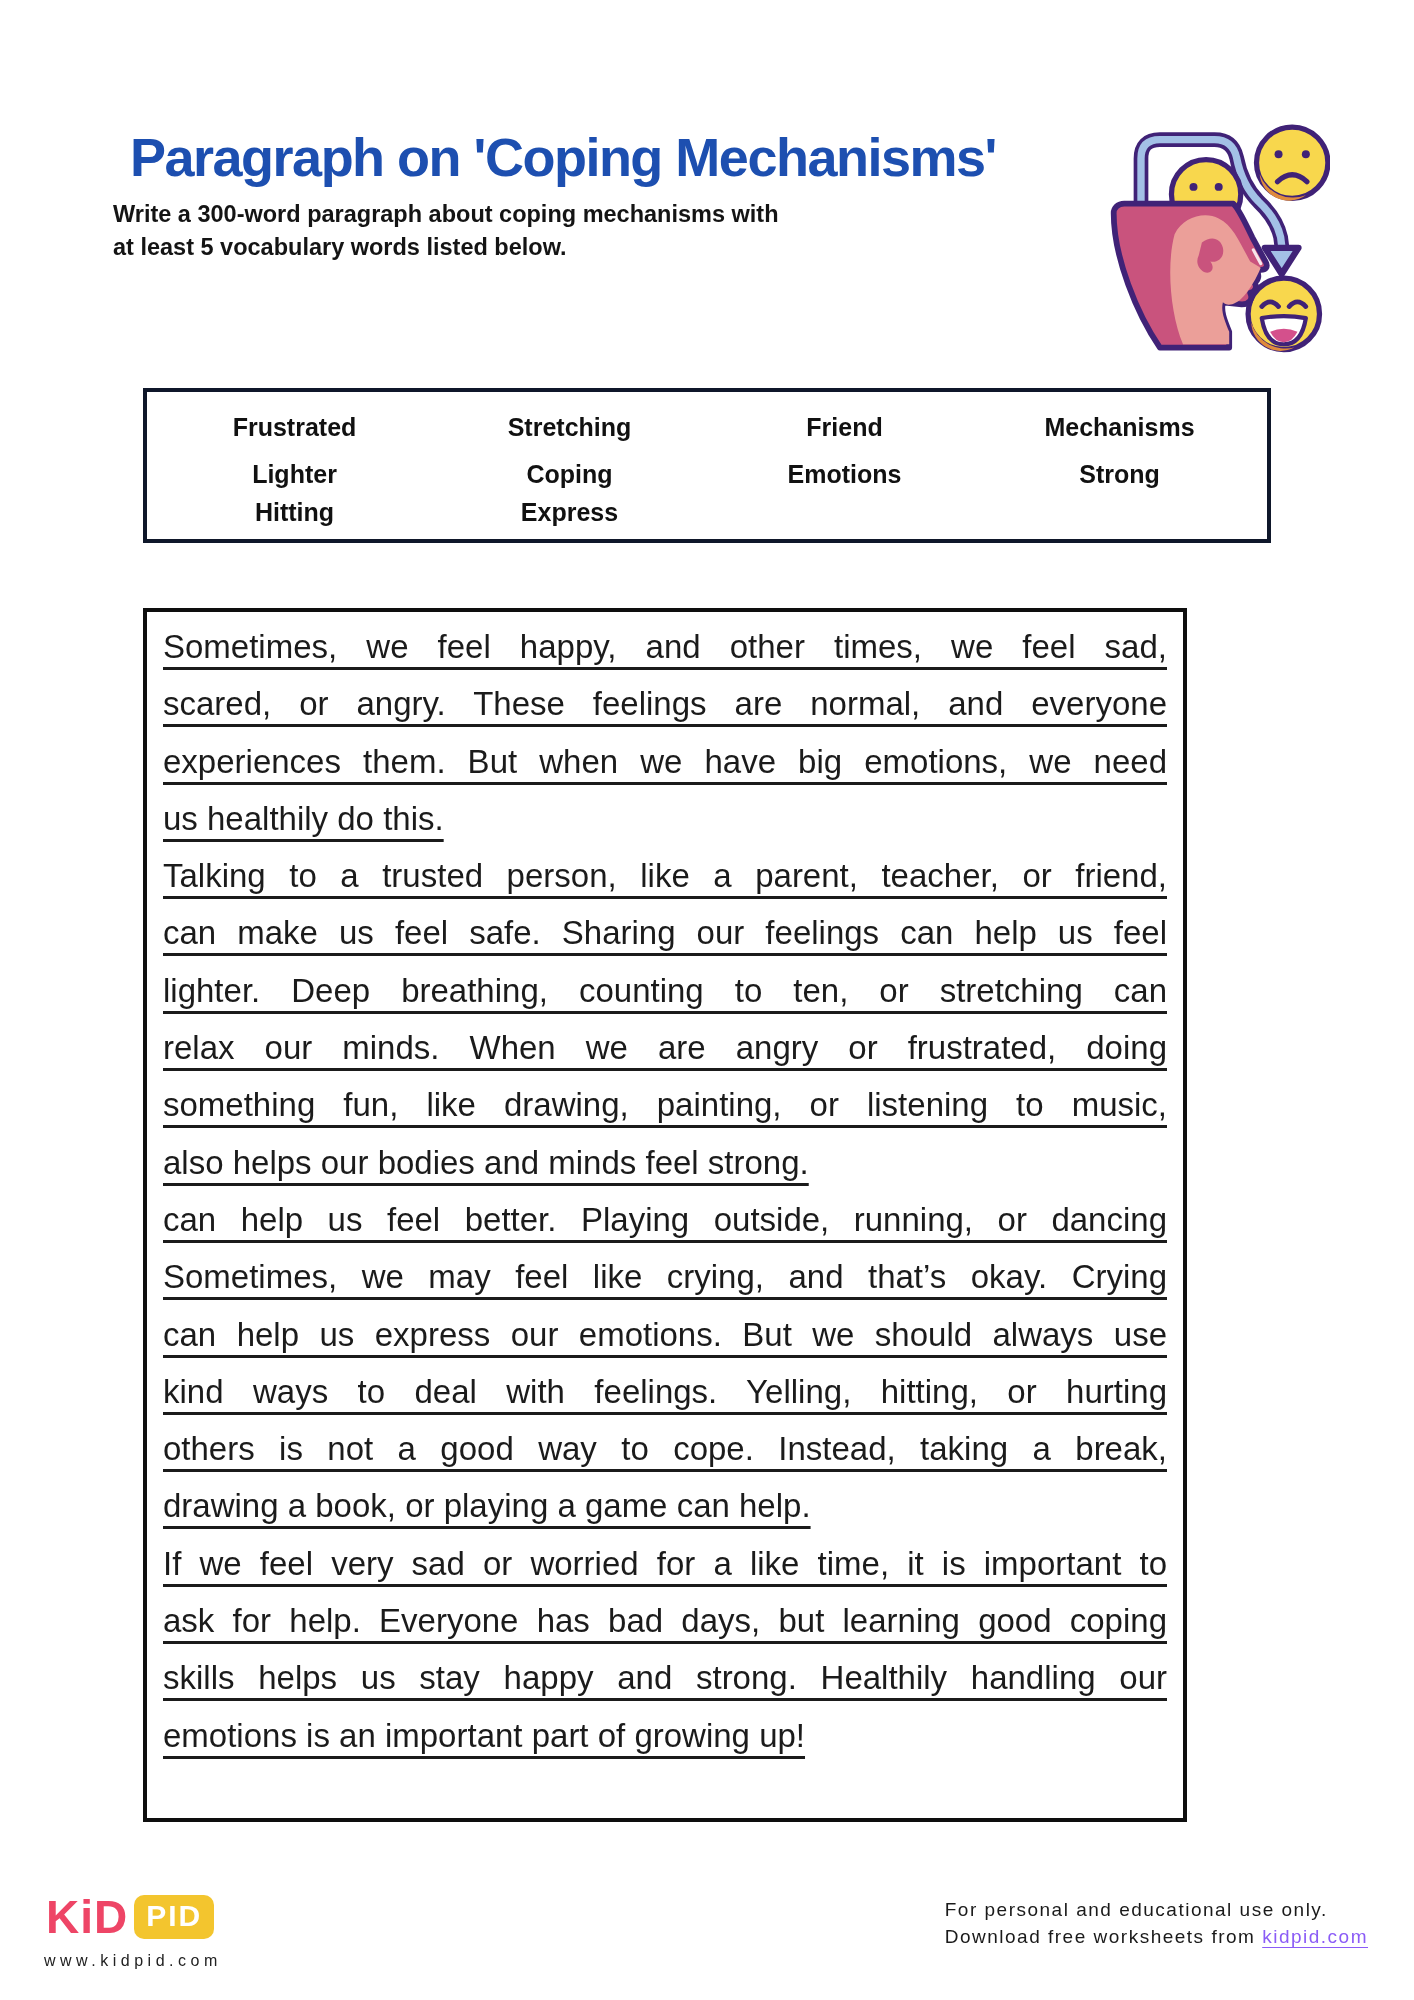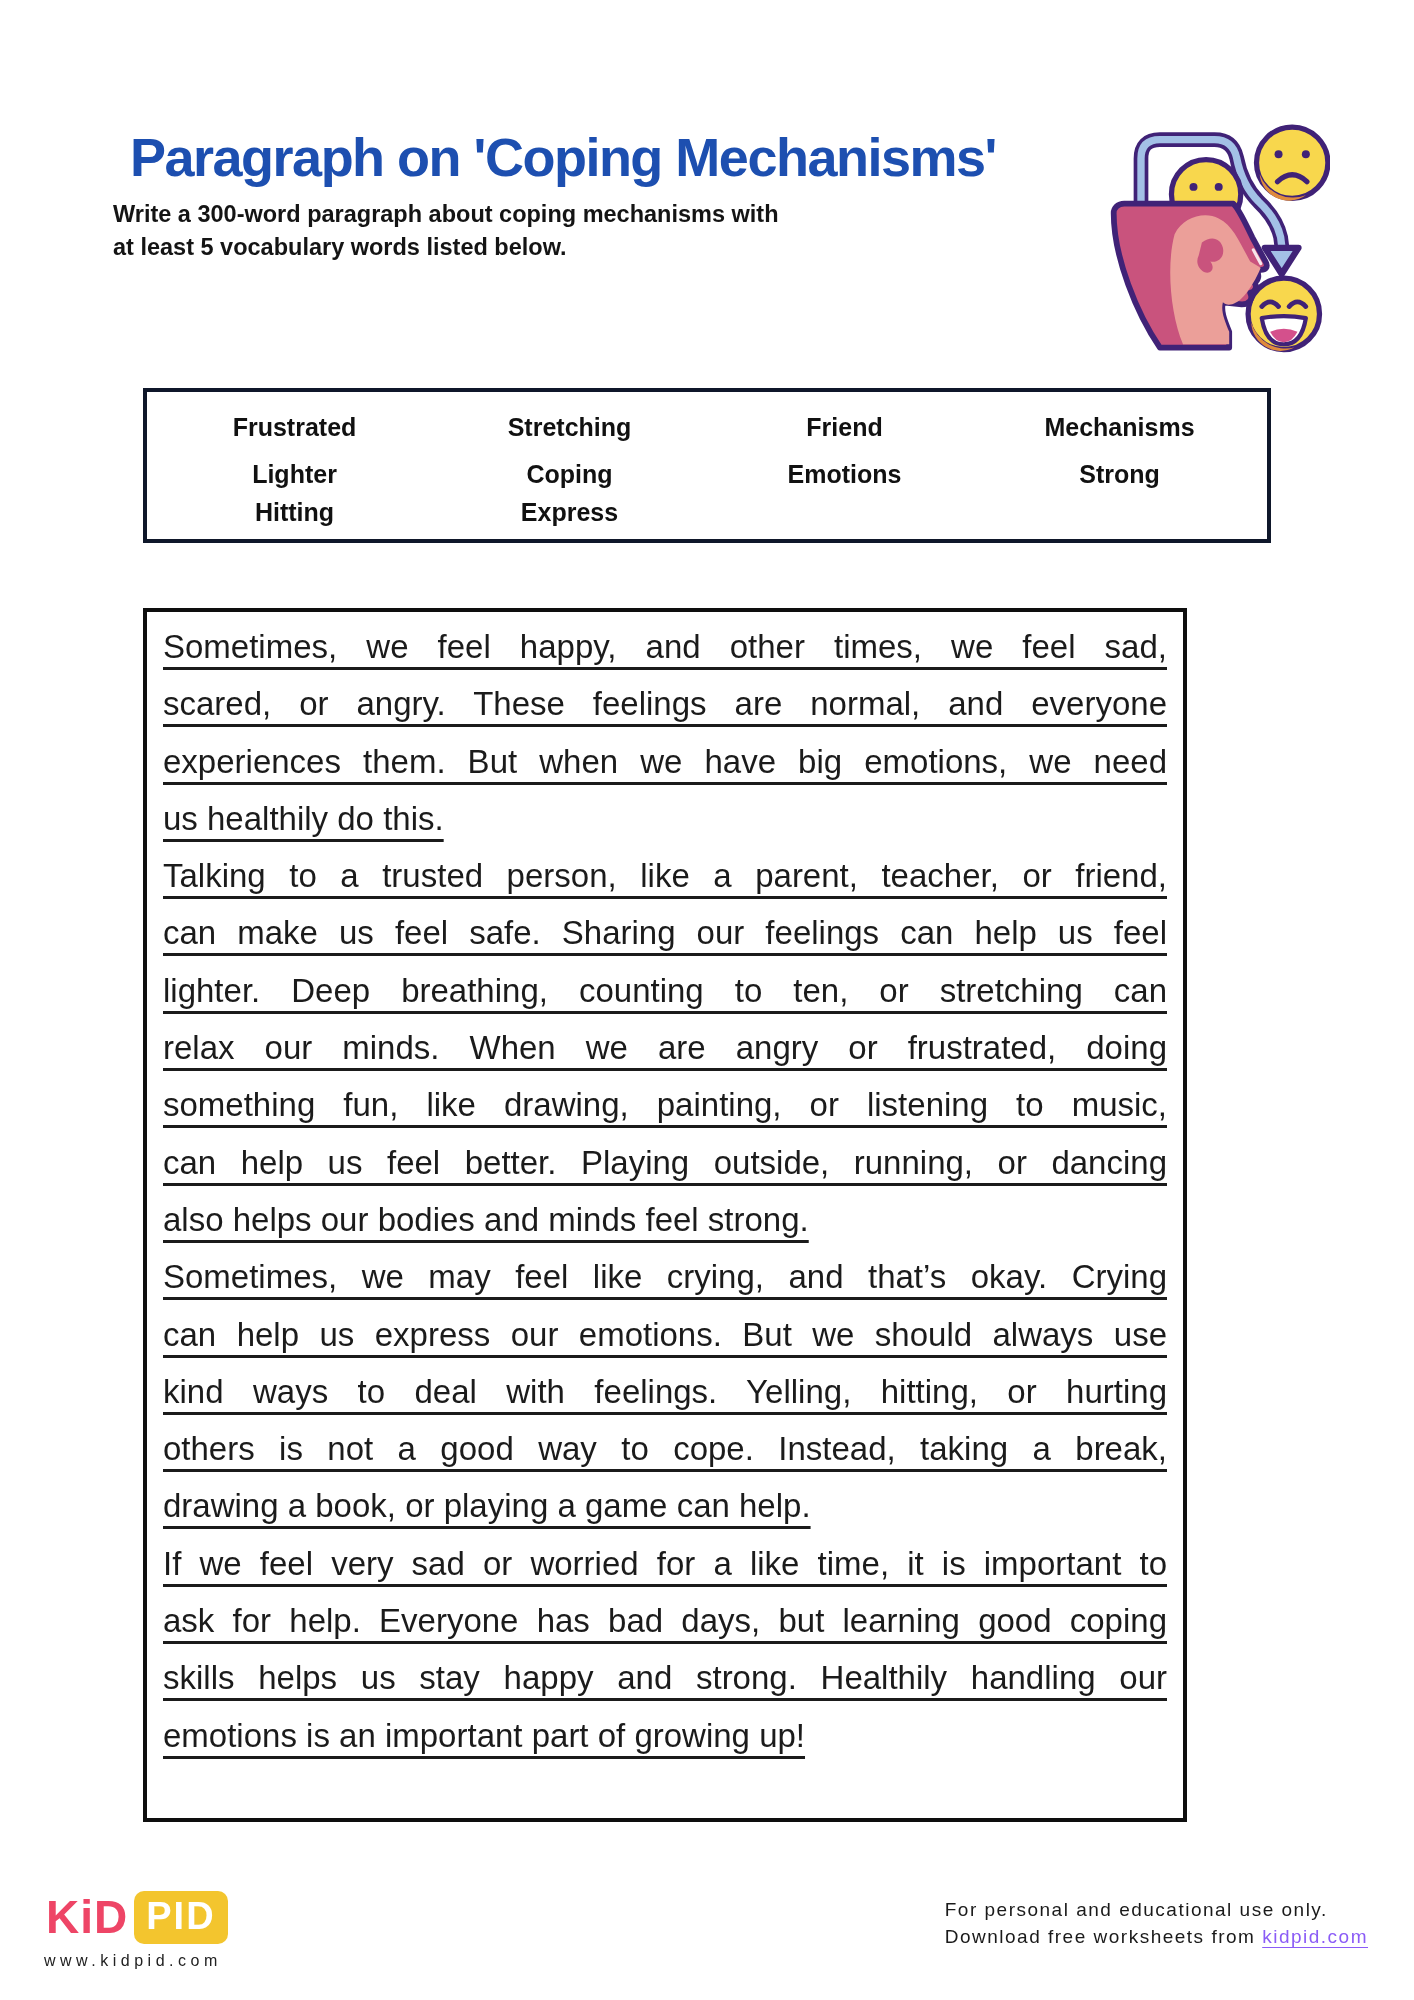--- a/index.html
+++ b/index.html
@@ -66,21 +66,21 @@
   
   .logo{
     position:absolute;left:46px;top:1890px;
     display:flex;align-items:center;gap:6px;
   }
   .logo-kid{
     font-size:46px;font-weight:800;color:#ee4566;letter-spacing:1px;
   }
   .logo-pid{
     display:inline-block;background:#f3c52e;color:#ffffff;
-    font-size:38px;font-weight:800;letter-spacing:2px;
+    font-size:30px;font-weight:800;letter-spacing:2px;
     padding:4px 12px 6px 12px;border-radius:10px;
   }
   .website{
     position:absolute;left:44px;top:1952px;
     font-size:16px;letter-spacing:4.5px;color:#222;
   }
   .footer-note{
     position:absolute;right:46px;top:1896px;
     text-align:left;font-size:19px;line-height:27px;
     letter-spacing:1.5px;color:#1a1a1a;
@@ -165,22 +165,22 @@
 
   <div class="wline"><span class="u">Sometimes, we feel happy, and other times, we feel sad,</span></div>
       <div class="wline"><span class="u">scared, or angry. These feelings are normal, and everyone</span></div>
       <div class="wline"><span class="u">experiences them. But when we have big emotions, we need</span></div>
       <div class="wline last"><span class="u">us healthily do this.</span></div>
       <div class="wline"><span class="u">Talking to a trusted person, like a parent, teacher, or friend,</span></div>
       <div class="wline"><span class="u">can make us feel safe. Sharing our feelings can help us feel</span></div>
       <div class="wline"><span class="u">lighter. Deep breathing, counting to ten, or stretching can</span></div>
       <div class="wline"><span class="u">relax our minds. When we are angry or frustrated, doing</span></div>
       <div class="wline"><span class="u">something fun, like drawing, painting, or listening to music,</span></div>
+      <div class="wline last"><span class="u">also helps our bodies and minds feel strong.</span></div>
       <div class="wline"><span class="u">can help us feel better. Playing outside, running, or dancing</span></div>
-      <div class="wline last"><span class="u">also helps our bodies and minds feel strong.</span></div>
       <div class="wline"><span class="u">Sometimes, we may feel like crying, and that’s okay. Crying</span></div>
       <div class="wline"><span class="u">can help us express our emotions. But we should always use</span></div>
       <div class="wline"><span class="u">kind ways to deal with feelings. Yelling, hitting, or hurting</span></div>
       <div class="wline"><span class="u">others is not a good way to cope. Instead, taking a break,</span></div>
       <div class="wline last"><span class="u">drawing a book, or playing a game can help.</span></div>
       <div class="wline"><span class="u">If we feel very sad or worried for a like time, it is important to</span></div>
       <div class="wline"><span class="u">ask for help. Everyone has bad days, but learning good coping</span></div>
       <div class="wline"><span class="u">skills helps us stay happy and strong. Healthily handling our</span></div>
       <div class="wline last"><span class="u">emotions is an important part of growing up!</span></div>
     </div>

